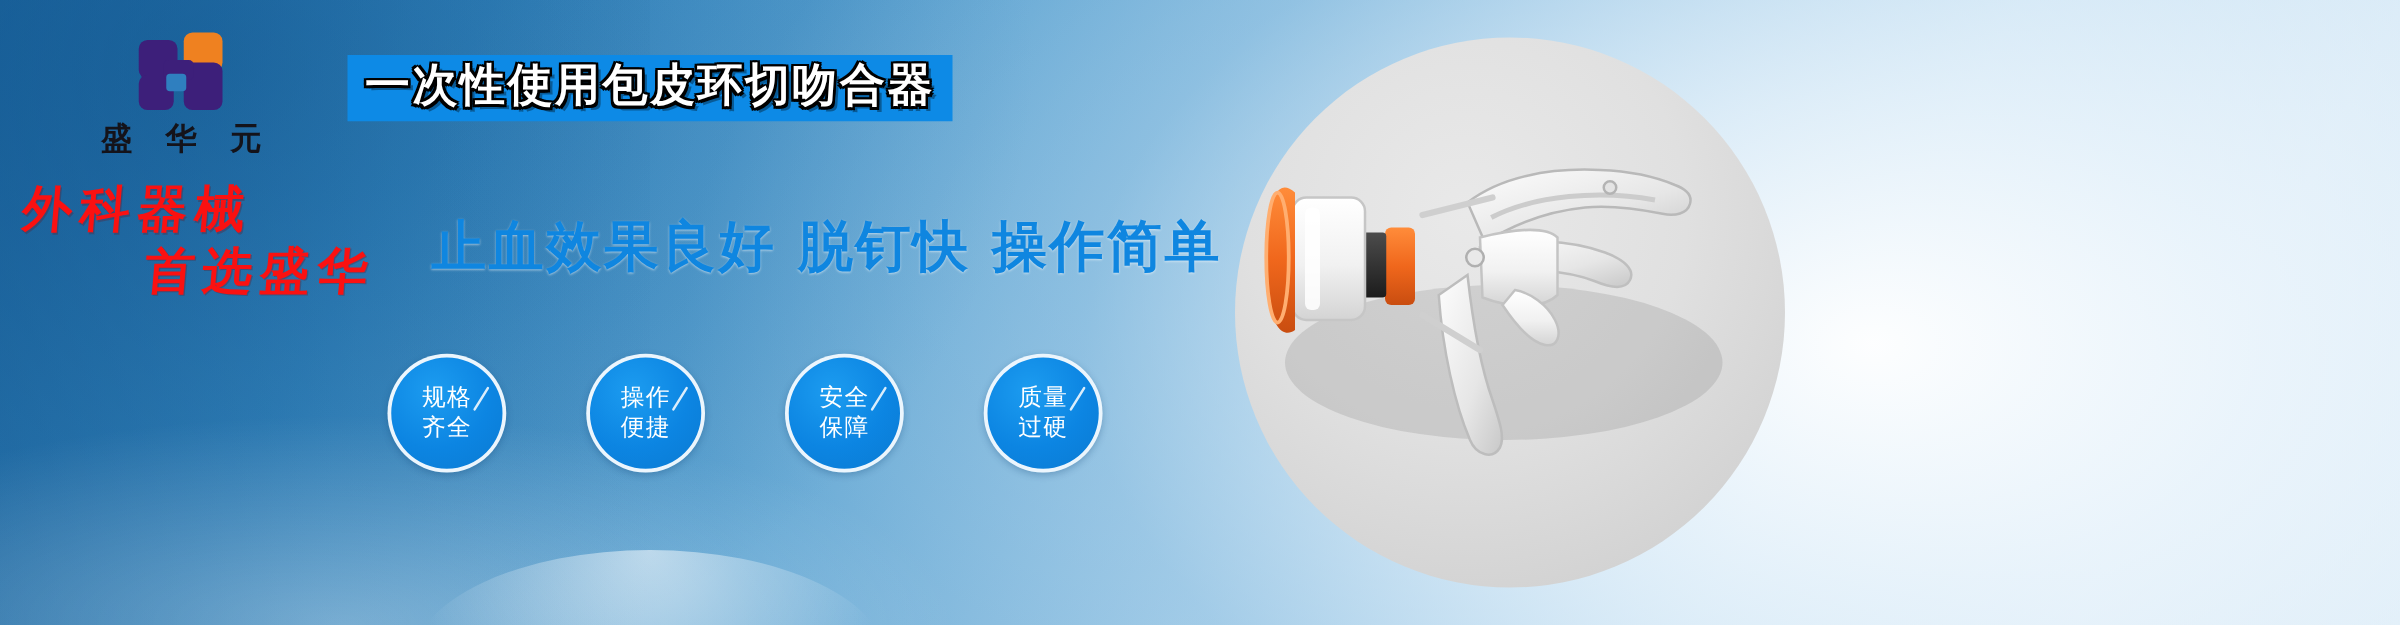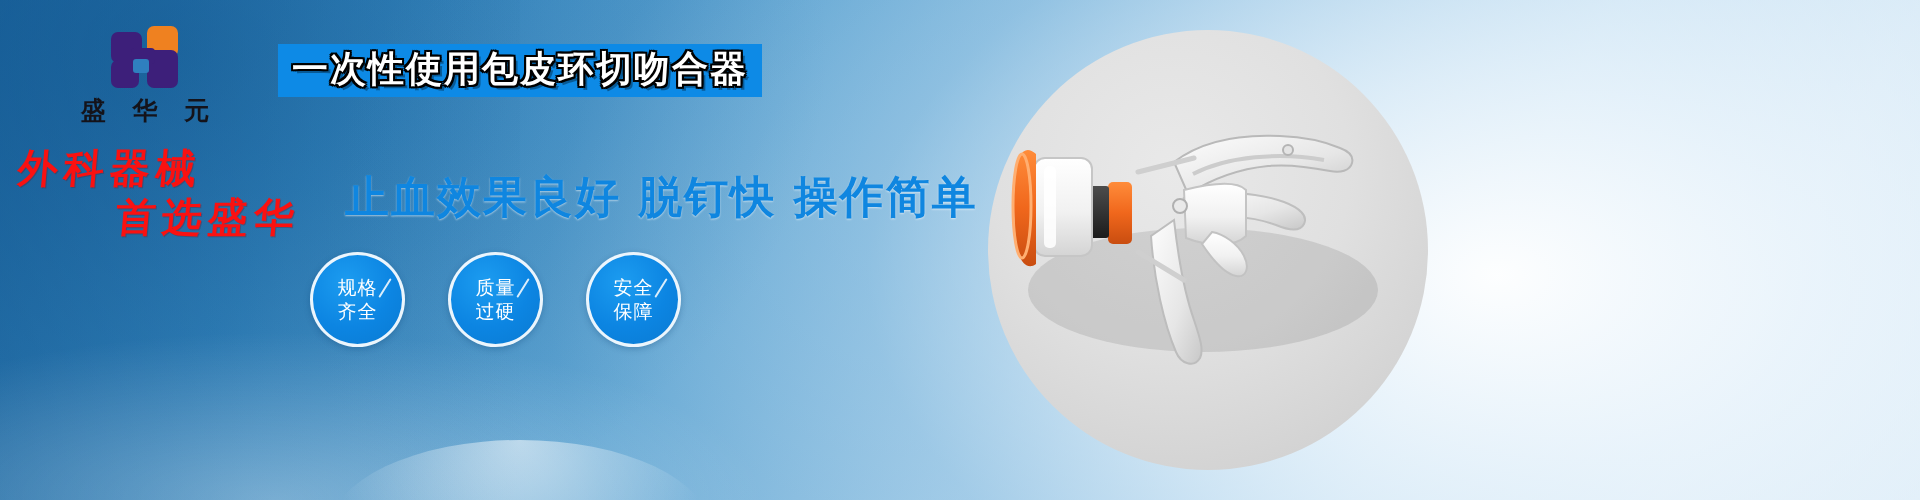--- a/index.html
+++ b/index.html
@@ -90,22 +90,22 @@
   #subtitle{
     position:absolute; left:345px; top:168px;
     font-family:"DejaVu Sans","Liberation Sans",sans-serif;
     font-size:44px; font-weight:700; color:#0f86e0;
     letter-spacing:2px; white-space:nowrap;
     text-shadow:0 1px 2px rgba(255,255,255,.55);
   }
 
   
   #features{
-    position:absolute; left:310px; top:252px;
-    display:flex; gap:43px;
+    position:absolute; left:310px; top:283px;
+    display:flex; gap:64px;
   }
   .feature{
     position:relative;
     width:95px; height:95px; border-radius:50%;
     background:radial-gradient(circle at 38% 30%, #1c9cf0 0%, #0c85e2 55%, #0a7ad2 100%);
     border:3px solid rgba(255,255,255,.92);
     box-shadow:0 2px 6px rgba(10,60,110,.28);
     display:flex; align-items:center; justify-content:center;
   }
   .feature-label{
@@ -173,29 +173,36 @@
     <div class="feature">
       <span class="feature-slash"></span>
       <span class="feature-label">
         <span>规格</span><br>
         <span>齐全</span>
       </span>
     </div>
     <div class="feature">
       <span class="feature-slash"></span>
       <span class="feature-label">
+        <span>操作</span><br>
+        <span>便捷</span>
+      </span>
+    </div>
+    <div class="feature">
+      <span class="feature-slash"></span>
+      <span class="feature-label">
+        <span>安全</span><br>
+        <span>保障</span>
+      </span>
+    </div>
+    <div class="feature">
+      <span class="feature-slash"></span>
+      <span class="feature-label">
         <span>质量</span><br>
         <span>过硬</span>
-      </span>
-    </div>
-    <div class="feature">
-      <span class="feature-slash"></span>
-      <span class="feature-label">
-        <span>安全</span><br>
-        <span>保障</span>
       </span>
     </div>
   </div>
 
   <div id="product">
     <svg id="stapler" viewBox="0 0 440 440">
       <defs>
         <linearGradient id="gWhite" x1="0" y1="0" x2="0" y2="1">
           <stop offset="0%" stop-color="#ffffff"></stop>
           <stop offset="55%" stop-color="#f1f1f1"></stop>

